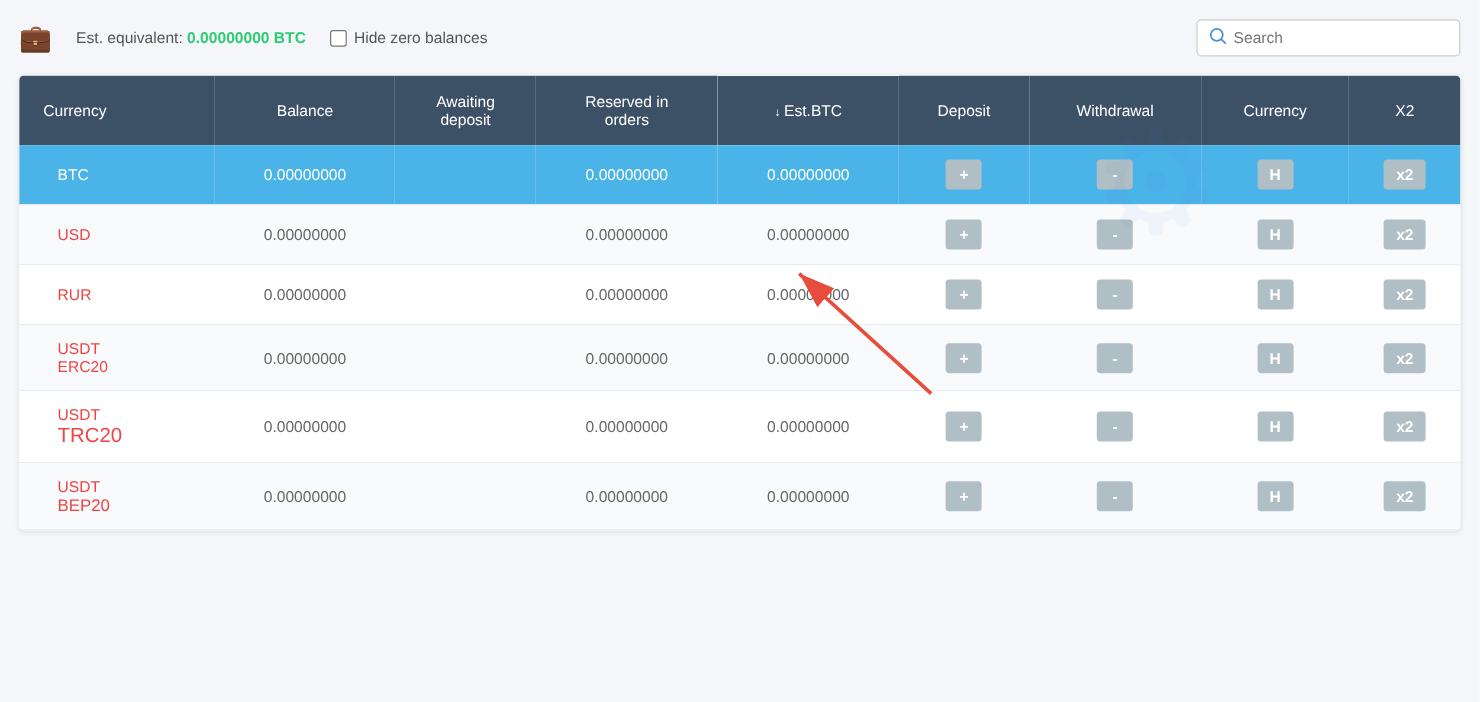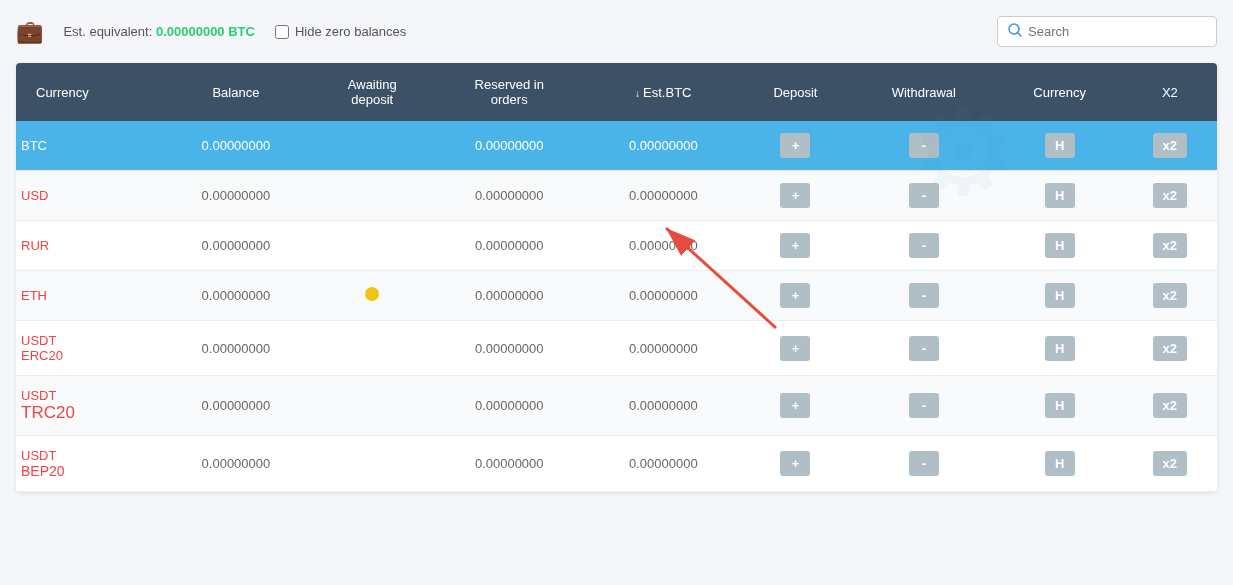--- a/index.html
+++ b/index.html
@@ -134,21 +134,21 @@
       color: #fff;
     }
     tbody td {
       padding: 12px 10px;
       text-align: center;
       font-size: 13px;
       color: #666;
     }
     tbody td:first-child {
       text-align: left;
-      padding-left: 5px;
+      padding-left: 32px;
     }
     .currency-link {
       color: #ef4444;
       text-decoration: none;
       font-weight: 500;
     }
 
     
     .btn-action {
       display: inline-block;
@@ -283,31 +283,20 @@
             <td>0.00000000</td>
             <td></td>
             <td>0.00000000</td>
             <td>0.00000000</td>
             <td><button class="btn-action btn-deposit">+</button></td>
             <td><button class="btn-action btn-withdraw">-</button></td>
             <td><button class="btn-action btn-history">H</button></td>
             <td><button class="btn-action btn-x2">x2</button></td>
           </tr>
           <tr>
-            <td><a class="currency-link" href="#">ETH</a></td>
-            <td>0.00000000</td>
-            <td><span class="yellow-dot"></span></td>
-            <td>0.00000000</td>
-            <td>0.00000000</td>
-            <td><button class="btn-action btn-deposit">+</button></td>
-            <td><button class="btn-action btn-withdraw">-</button></td>
-            <td><button class="btn-action btn-history">H</button></td>
-            <td><button class="btn-action btn-x2">x2</button></td>
-          </tr>
-          <tr>
             <td><a class="currency-link" href="#">USDT<br><span style="font-size:13px;font-weight:normal;">ERC20</span></a></td>
             <td>0.00000000</td>
             <td></td>
             <td>0.00000000</td>
             <td>0.00000000</td>
             <td><button class="btn-action btn-deposit">+</button></td>
             <td><button class="btn-action btn-withdraw">-</button></td>
             <td><button class="btn-action btn-history">H</button></td>
             <td><button class="btn-action btn-x2">x2</button></td>
           </tr>

